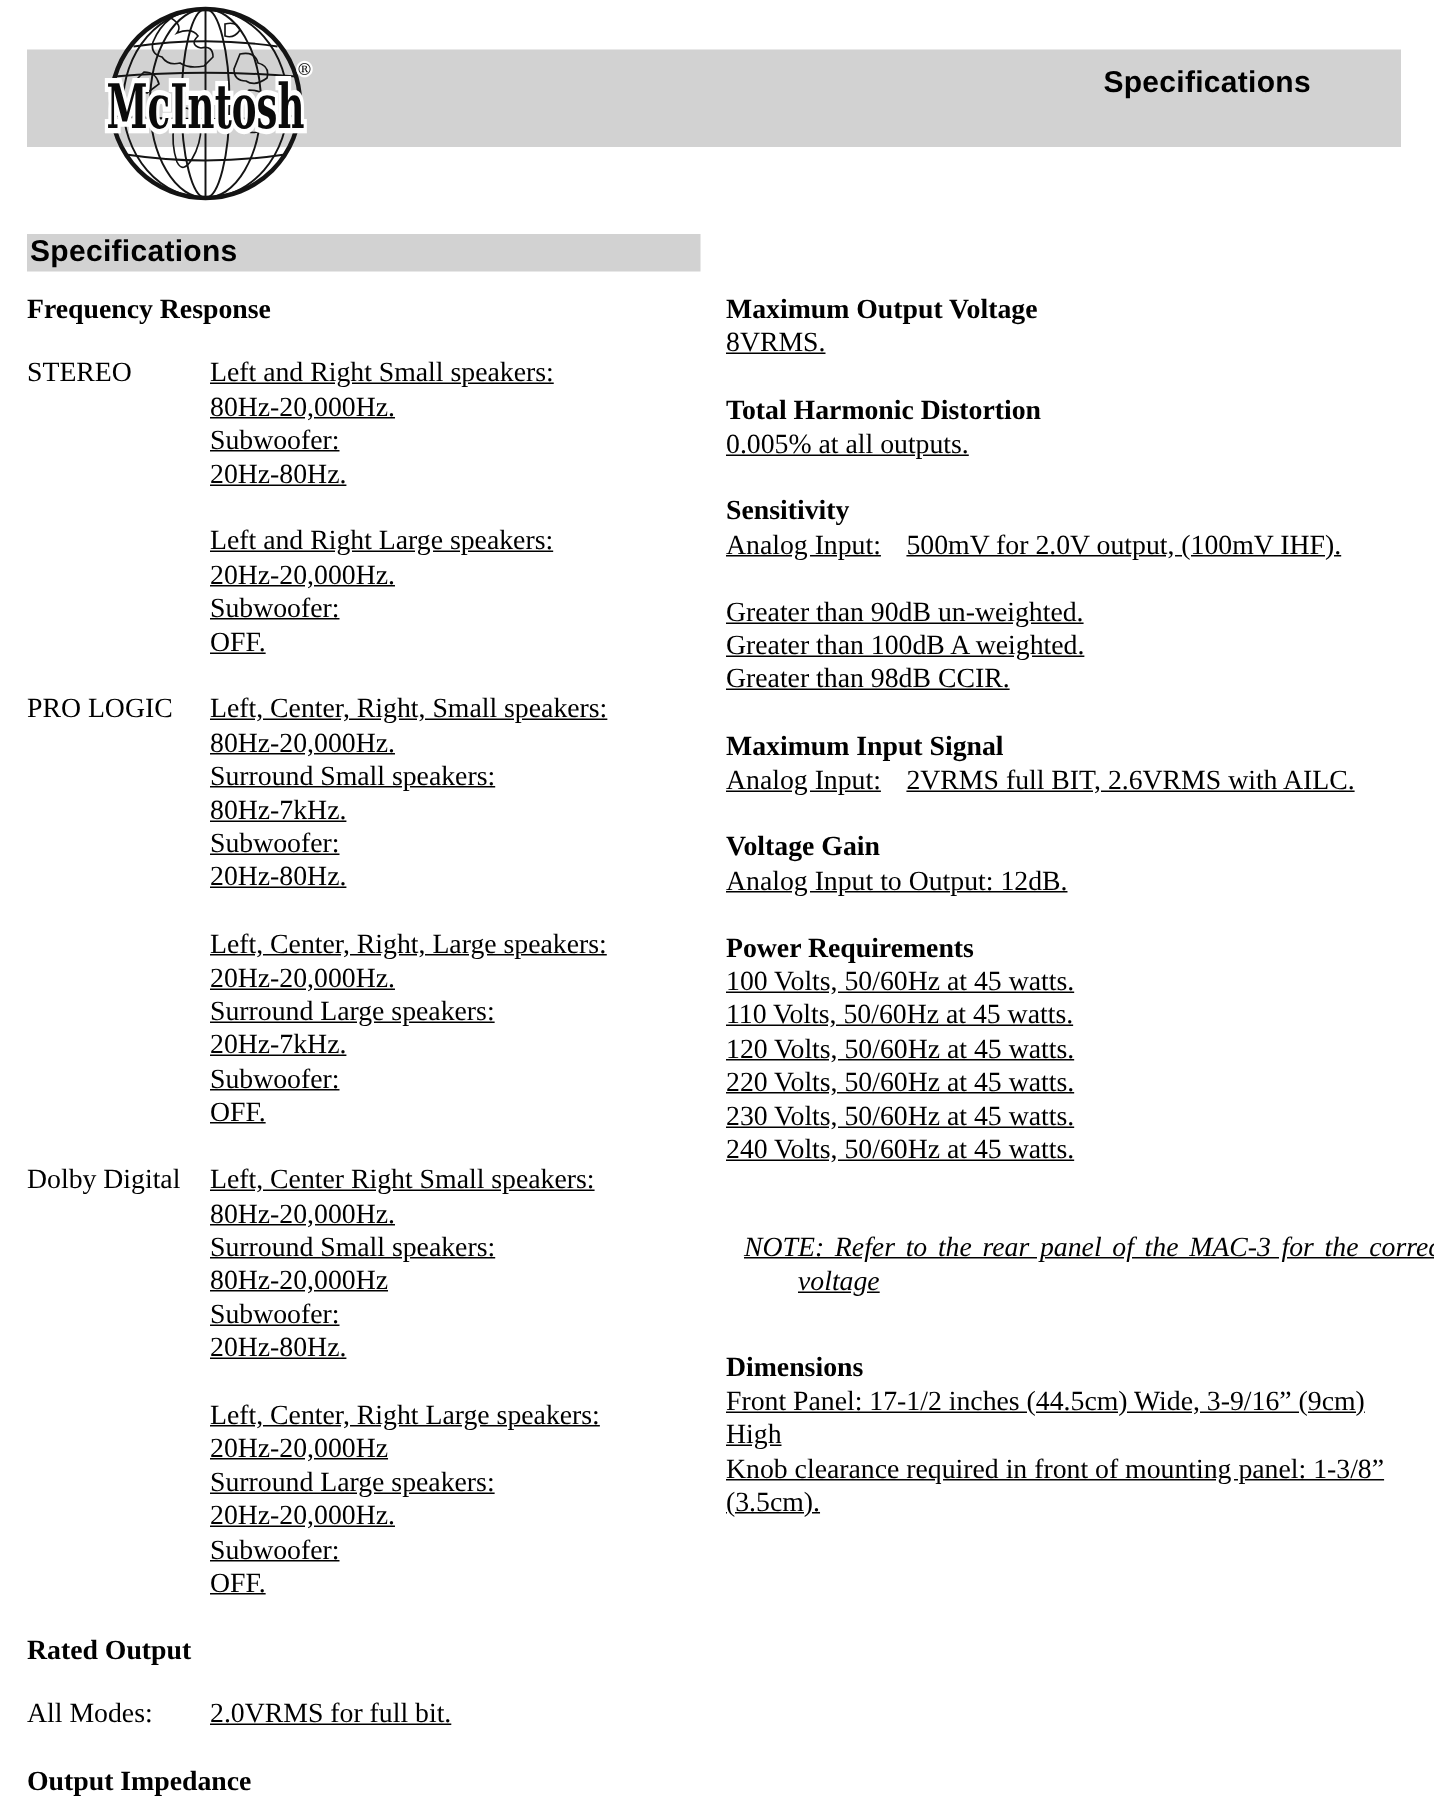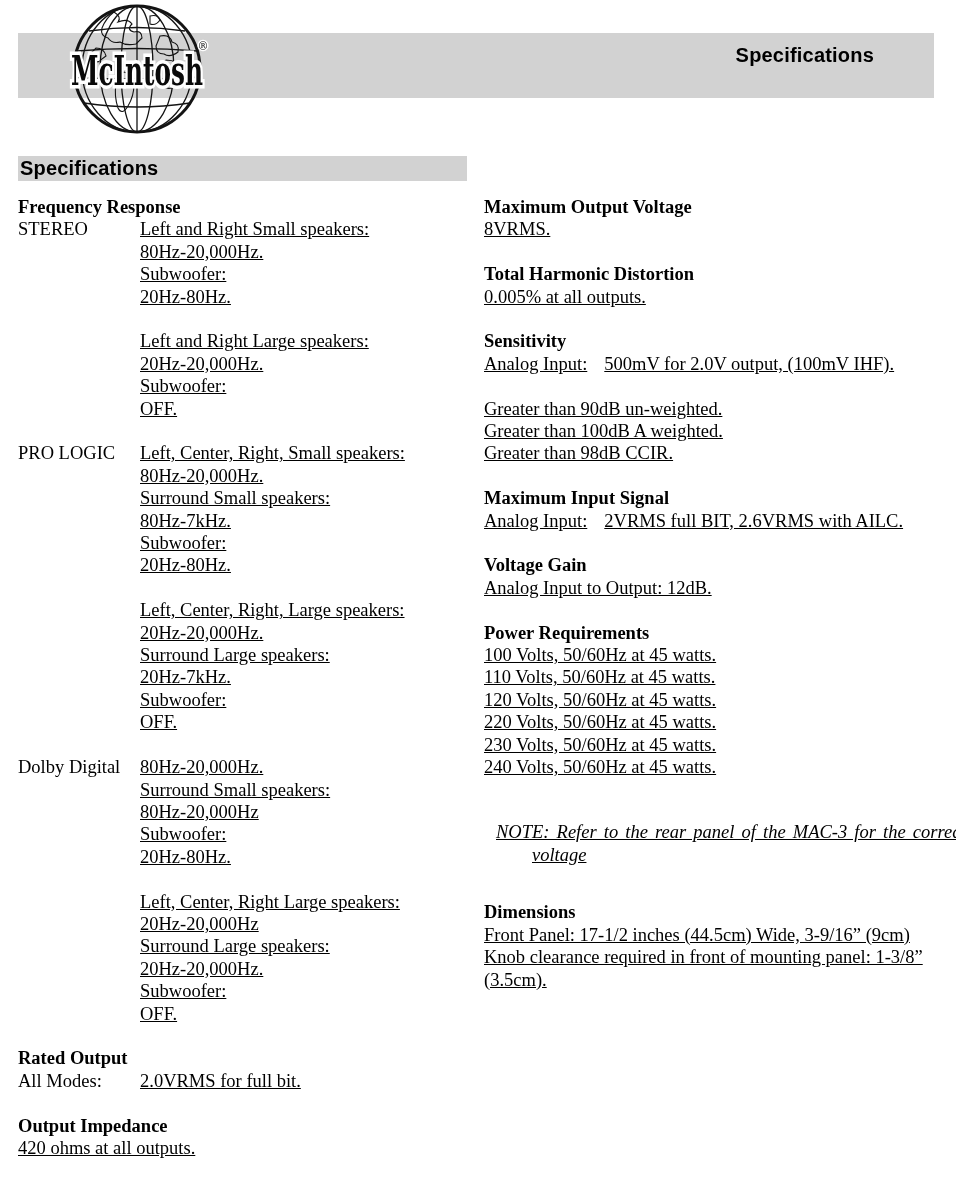--- a/index.html
+++ b/index.html
@@ -33,21 +33,21 @@
     position:absolute;left:18px;top:196px;width:920px;
     display:flex;gap:17px;align-items:flex-start;
   }
   .col{font-size:18.5px;line-height:22.4px;}
   .col-left{width:449px;flex:0 0 449px;}
   .col-right{width:454px;flex:0 0 454px;}
   .section{margin-top:22.4px;}
   .col > .section:first-child{margin-top:0;}
   .sec-heading{font-weight:bold;white-space:nowrap;}
   .block + .block{margin-top:22.4px;}
-  .row{display:flex;}
+  .row{display:flex;margin-top:20px;}
   .row-label{flex:0 0 122px;white-space:nowrap;}
   .line{white-space:nowrap;text-decoration:underline;}
   .tabgap{display:inline-block;width:17px;}
   
   .section.note{margin-top:43px;font-style:italic;word-spacing:2.5px;}
   .section.note .line:nth-child(1){padding-left:12px;}
   .section.note .line:nth-child(2){padding-left:48px;}
   .section.note + .section{margin-top:35px;}
 </style>
 </head>
@@ -137,20 +137,21 @@
               <div class="line">20Hz-7kHz.</div>
               <div class="line">Subwoofer:</div>
               <div class="line">OFF.</div>
             </div>
           </div>
         </div>
         <div class="block">
           <div class="row">
             <div class="row-label">Dolby Digital</div>
             <div class="lines">
+              <div class="line">Left, Center Right Small speakers:</div>
               <div class="line">80Hz-20,000Hz.</div>
               <div class="line">Surround Small speakers:</div>
               <div class="line">80Hz-20,000Hz</div>
               <div class="line">Subwoofer:</div>
               <div class="line">20Hz-80Hz.</div>
             </div>
           </div>
         </div>
         <div class="block">
           <div class="row">
@@ -236,18 +237,19 @@
       <div class="section note">
         <div class="block">
           <div class="line">NOTE: Refer to the rear panel of the MAC-3 for the correct</div>
           <div class="line">voltage</div>
         </div>
       </div>
       <div class="section">
         <div class="sec-heading">Dimensions</div>
         <div class="block">
           <div class="line">Front Panel: 17-1/2 inches (44.5cm) Wide, 3-9/16” (9cm)</div>
+          <div class="line">High</div>
           <div class="line">Knob clearance required in front of mounting panel: 1-3/8”</div>
           <div class="line">(3.5cm).</div>
         </div>
       </div>
     </div>
 </div>
 
 </body></html>

